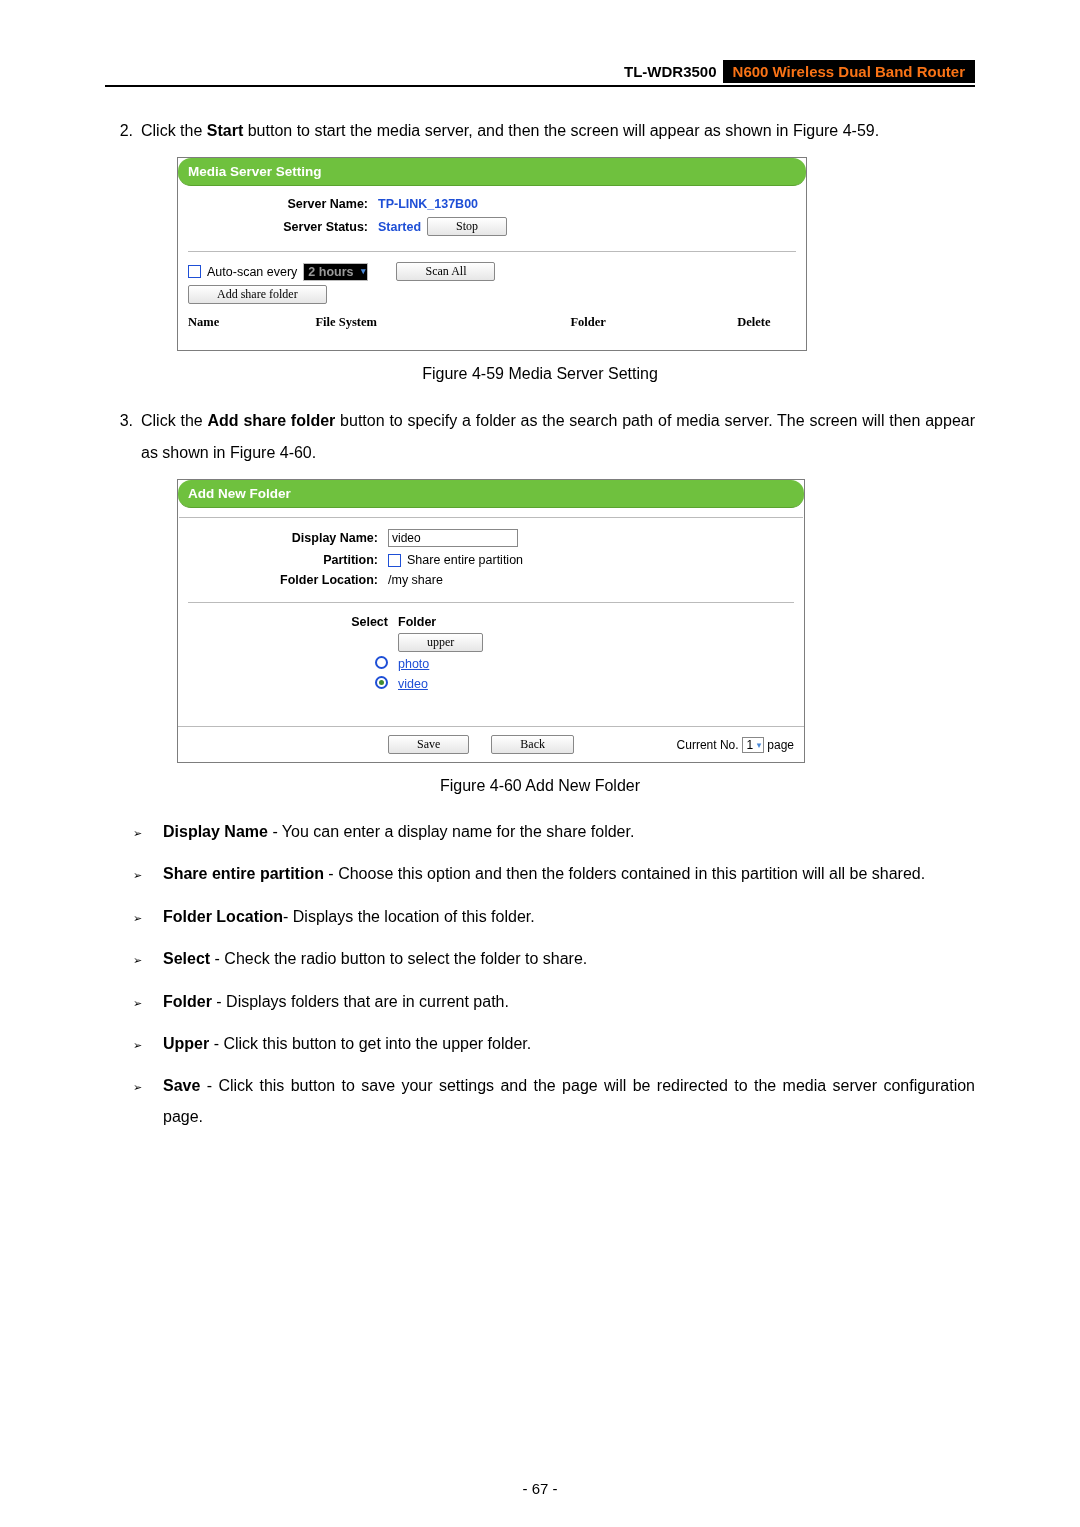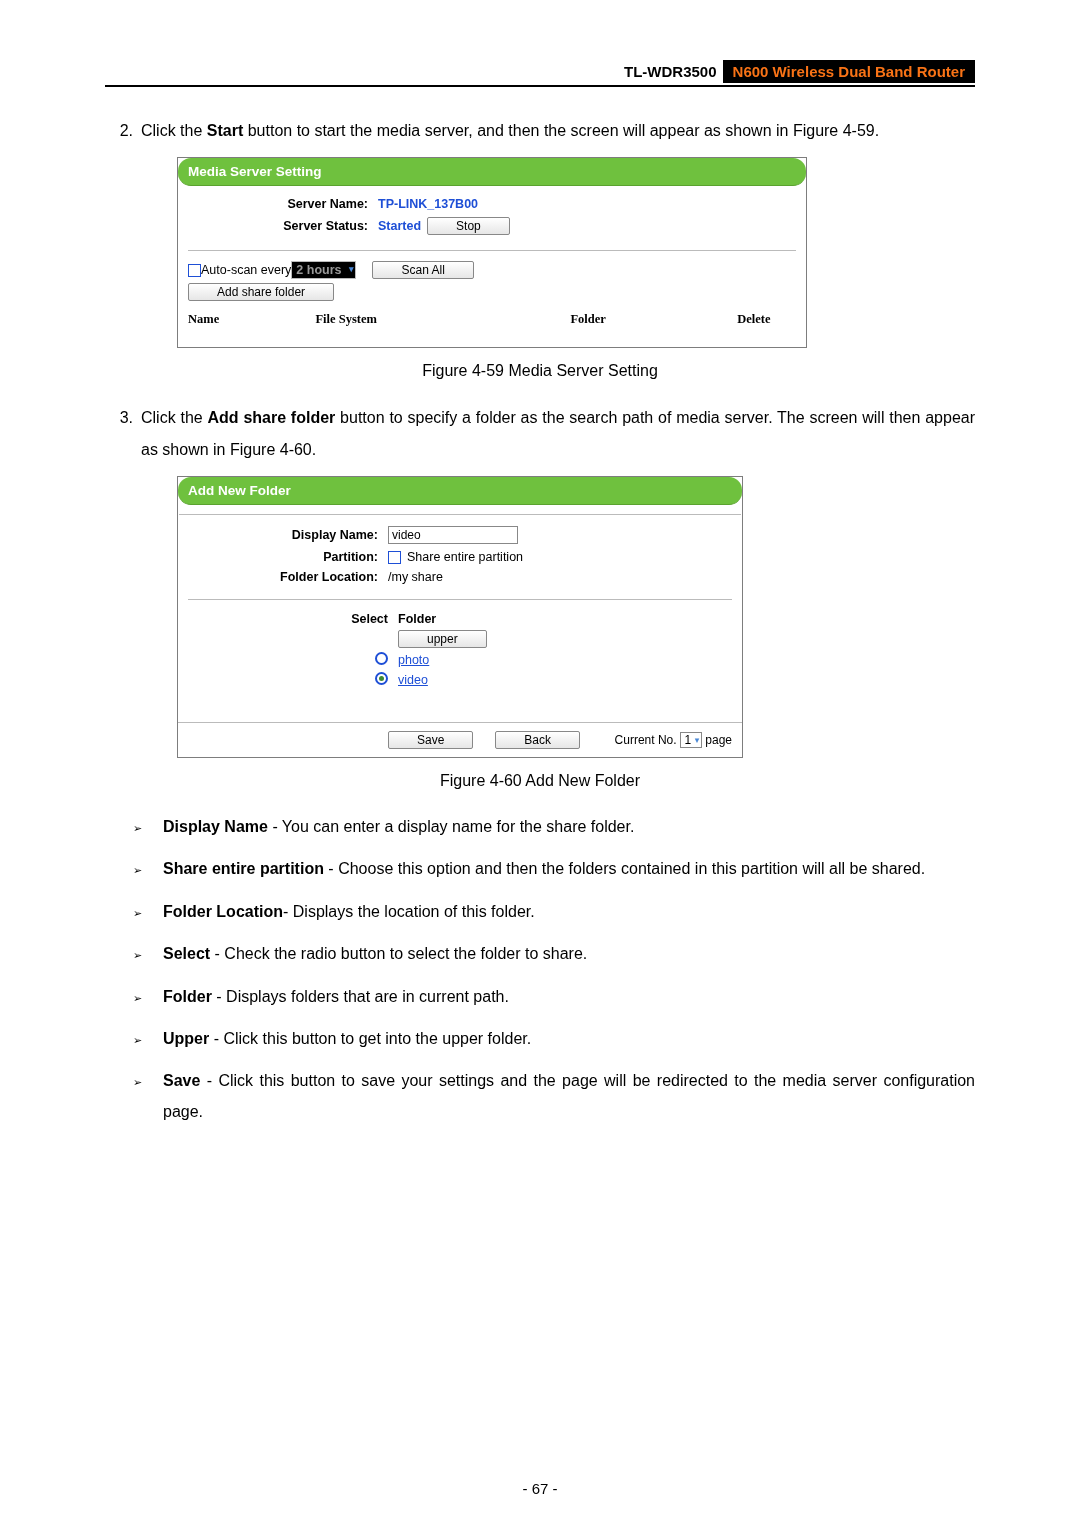--- a/index.html
+++ b/index.html
@@ -11,47 +11,47 @@
     .ol-item { display: flex; font-size: 16px; line-height: 2; margin-bottom: 6px; }
     .ol-num { width: 28px; text-align: right; margin-right: 8px; }
     .ol-body { flex: 1; text-align: justify; }
     .figure-wrap { margin: 10px 0 14px 72px; }
     .fig { border: 1px solid #7d7d7d; background: #fff; font-size: 12.5px; }
     .fig-green { background: #6fc13e; color: #fff; font-weight: bold; padding: 6px 10px; font-size: 13.5px; border-bottom: 1px solid #5aa22f; border-radius: 13px; }
     .fig-row { display: flex; align-items: center; padding: 3px 10px; }
     .fig-label { width: 190px; text-align: right; font-weight: bold; padding-right: 10px; }
     .fig-value { display: flex; align-items: center; gap: 6px; }
     .blue-text { color: #1e4fd6; font-weight: bold; }
-    .btn { font-family: Liberation Sans, sans-serif; font-size: 12px; padding: 1px 28px; background: linear-gradient(#fff,#e6e6e6); border: 1px solid #888; border-radius: 2px; cursor: pointer; min-width: 54px; }
+    .btn { font-family: Liberation Serif, serif; font-size: 12px; padding: 1px 28px; background: linear-gradient(#fff,#e6e6e6); border: 1px solid #888; border-radius: 2px; cursor: pointer; min-width: 54px; }
     .btn-wide { min-width: 86px; }
     .checkbox-sq { width: 13px; height: 13px; border: 1.5px solid #1e4fd6; background: #fff; display: inline-block; }
     .select-disabled { border: 1px solid #bbb; background: #000000; color: #999; padding: 1px 14px 1px 4px; position: relative; display: inline-block; font-weight: bold; }
     .select-caret { position: absolute; right: 2px; top: 2px; font-size: 9px; color: #4a88d6; }
     .table-head-row { display: flex; font-weight: bold; font-size: 12.5px; padding: 4px 10px; border-top: 1px solid #fff; font-family: Liberation Serif, serif; }
     .th-name { width: 130px; }
     .th-fs { width: 260px; }
     .th-folder { width: 170px; }
     .th-del { width: 60px; }
     .figure-caption { text-align: center; font-size: 16px; margin: 4px 0 22px 0; }
-    .fig2 { width: 566px; }
+    .fig2 { width: 628px; }
     .fig2 .fig-label { width: 200px; }
     .text-input { border: 1px solid #888; padding: 1px 3px; font-size: 12px; width: 130px; }
     .link { color: #1e4fd6; text-decoration: underline; cursor: pointer; }
     .radio { width: 13px; height: 13px; border: 2px solid #1e4fd6; border-radius: 50%; display: inline-block; position: relative; background: #fff; }
     .radio.checked::after { content: ""; position: absolute; width: 5px; height: 5px; background: #3f8a33; border-radius: 50%; top: 2px; left: 2px; }
     .fig-bottom-row { display: flex; align-items: center; padding: 8px 10px 8px 210px; gap: 22px; border-top: 1px solid #bbb; }
     .pager { display: flex; align-items: center; gap: 3px; font-size: 12px; margin-left: auto; }
     .pager-sel { border: 1px solid #888; padding: 0 10px 0 4px; position: relative; }
     .bullet-list { margin: 8px 0 0 28px; }
     .bullet-item { display: flex; font-size: 16px; line-height: 1.9; margin-bottom: 12px; }
     .bullet-mark { width: 30px; font-size: 11px; padding-top: 6px; }
     .bullet-body { flex: 1; text-align: justify; }
     .page-num { position: absolute; bottom: 30px; left: 0; right: 0; text-align: center; font-size: 15px; }
     .fig-inner-pad { padding: 8px 0; }
-    .fig-autoscan-row { display: flex; align-items: center; padding: 6px 10px 2px 10px; }
+    .fig-autoscan-row { display: flex; align-items: center; gap: 6px; padding: 6px 10px 2px 10px; }
     .fig-addshare-row { padding: 2px 10px 6px 10px; }
     .bottom-space { height: 16px; }
     .sec-divider { height: 1px; background: #bbb; margin: 4px 10px; }
     .fig-table-area { padding: 6px 10px; }
     .fig-select-row { display: flex; align-items: center; padding: 2px 10px; }
     .fig-select-row .col-radio { width: 200px; text-align: right; padding-right: 10px; }
     .fig-select-row .col-folder { }
   </style>
 </head>
 <body>

